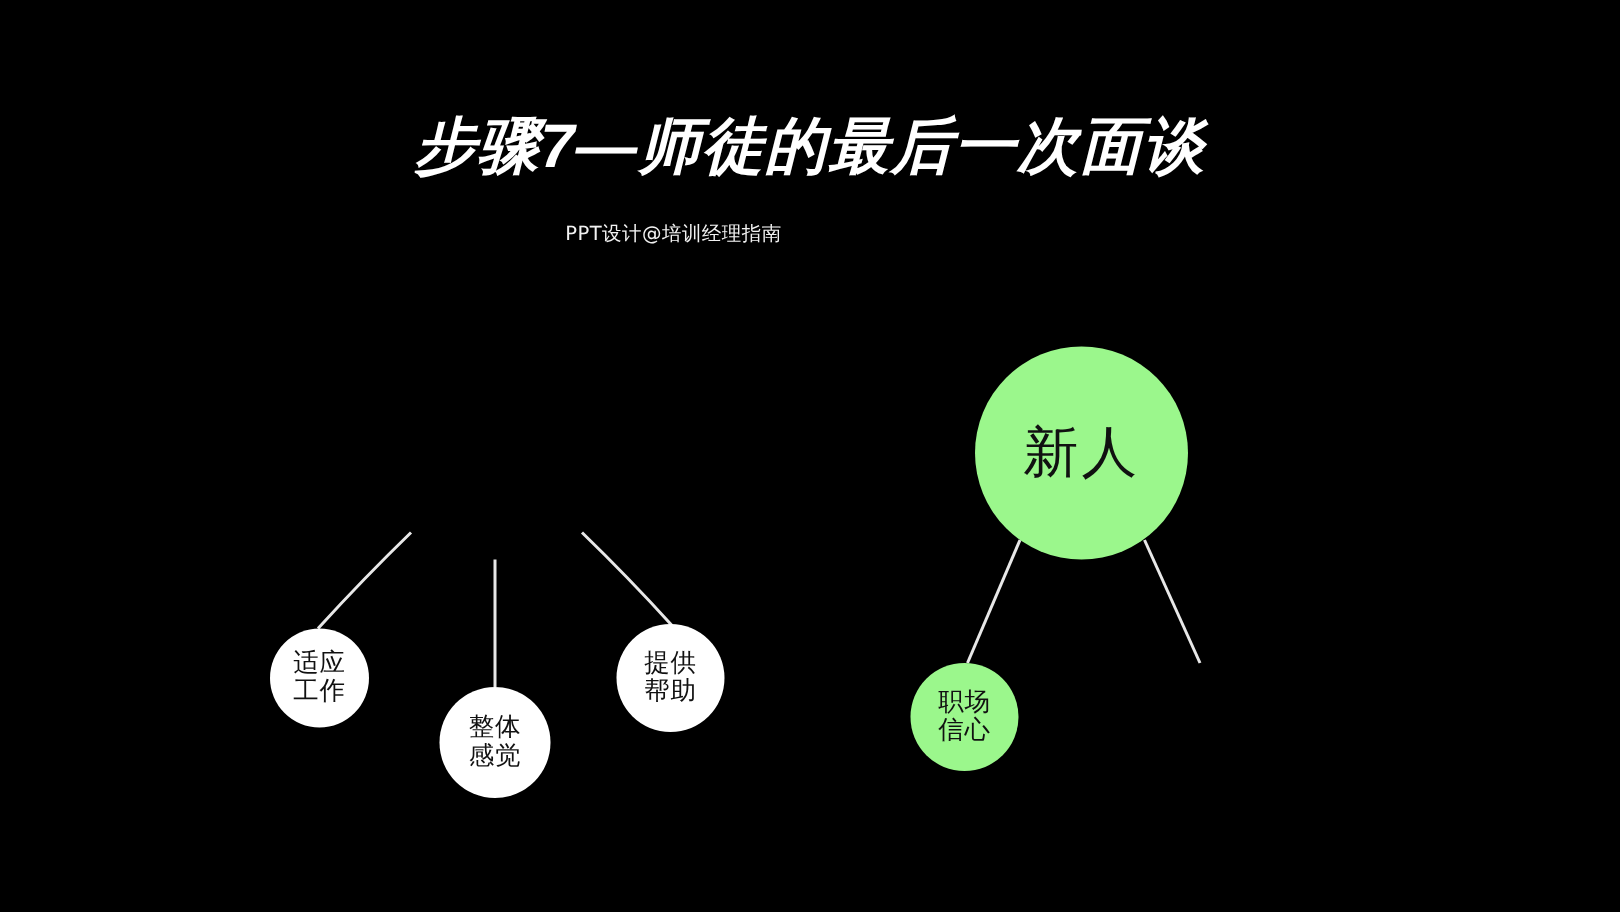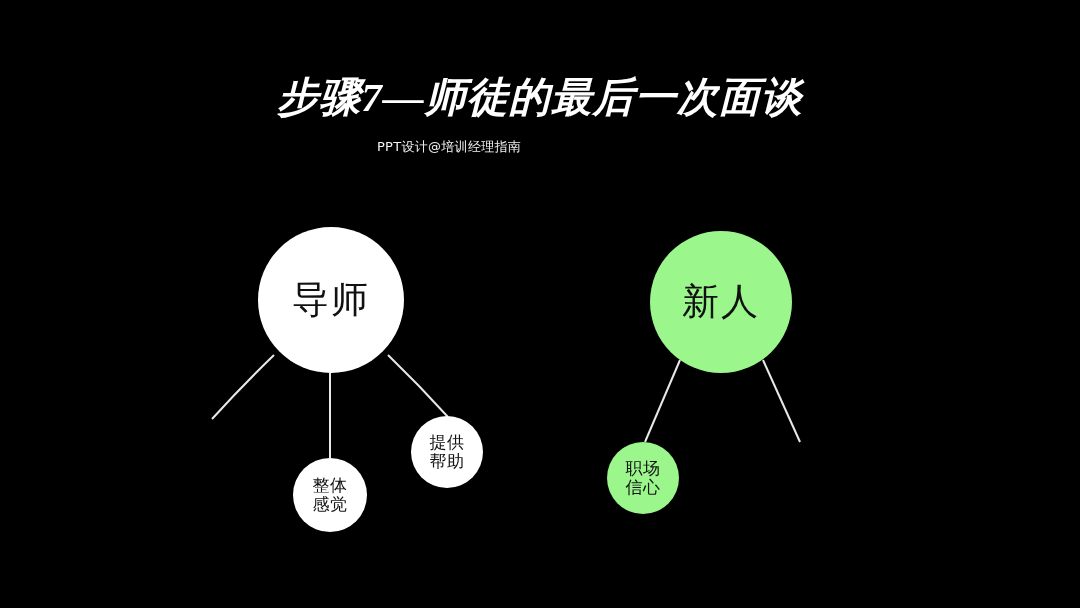--- a/index.html
+++ b/index.html
@@ -22,32 +22,32 @@
   }
 
   
   .title {
     position: absolute;
     left: 0;
     top: 72px;
     width: 1080px;
     text-align: center;
     color: #ffffff;
-    font-family: Liberation Serif, serif;
+    font-family: Liberation Sans, sans-serif;
     font-size: 41px;
     font-weight: bold;
     font-style: italic;
     letter-spacing: 1px;
     line-height: 50px;
     white-space: nowrap;
   }
   .subtitle {
     position: absolute;
     left: 0;
-    top: 138px;
+    top: 148px;
     width: 1080px;
     text-align: center;
     padding-right: 182px;
     box-sizing: border-box;
     color: #f2f2f2;
     font-family: "DejaVu Sans", "Liberation Sans", sans-serif;
     font-size: 13px;
     font-weight: normal;
     letter-spacing: 0.3px;
     line-height: 17px;
@@ -117,24 +117,25 @@
     <svg class="edges" viewBox="0 0 1080 608">
 
       <path d="M 274 355 Q 243 385 212 419" fill="none" stroke="#e8e8e8" stroke-width="2"></path>
       <line x1="330" y1="373" x2="330" y2="458" stroke="#e8e8e8" stroke-width="2"></line>
       <path d="M 388 355 Q 419 385 448 417" fill="none" stroke="#e8e8e8" stroke-width="2"></path>
 
       <line x1="680" y1="360" x2="645" y2="442" stroke="#e8e8e8" stroke-width="2"></line>
       <line x1="763" y1="360" x2="800" y2="442" stroke="#e8e8e8" stroke-width="2"></line>
     </svg>
 
-    <div class="node hub white" style="left:258px; top:227px; width:146px; height:146px;">
-      <span class="node-label">导师</span>
+
+    <div class="node leaf white" style="left:180px; top:419px; width:66px; height:66px;">
+      <span class="node-label">适应
+工作</span>
     </div>
-
 
     <div class="node leaf white" style="left:293px; top:458px; width:74px; height:74px;align-items:center;">
       <span class="node-label">整体
 感觉</span>
     </div>
 
     <div class="node leaf white" style="left:411px; top:416px; width:72px; height:72px;align-items:center;">
       <span class="node-label">提供
 帮助</span>
     </div>

